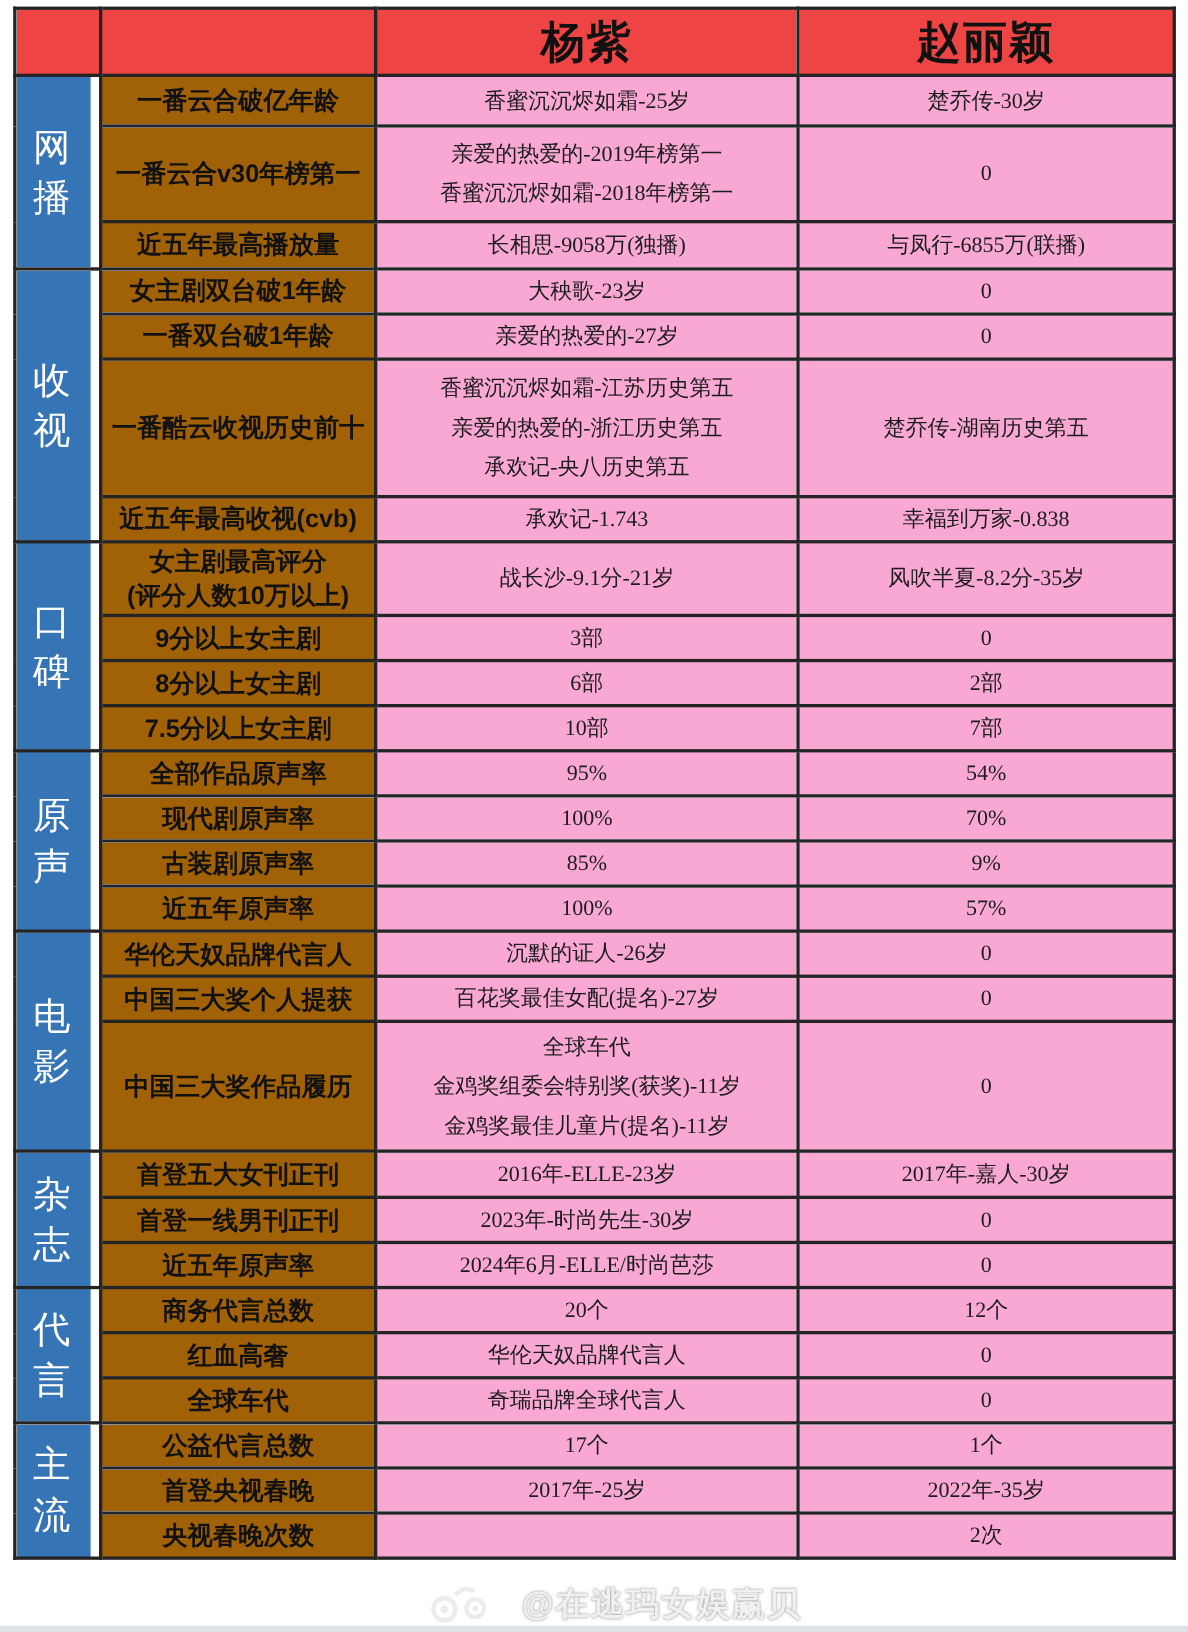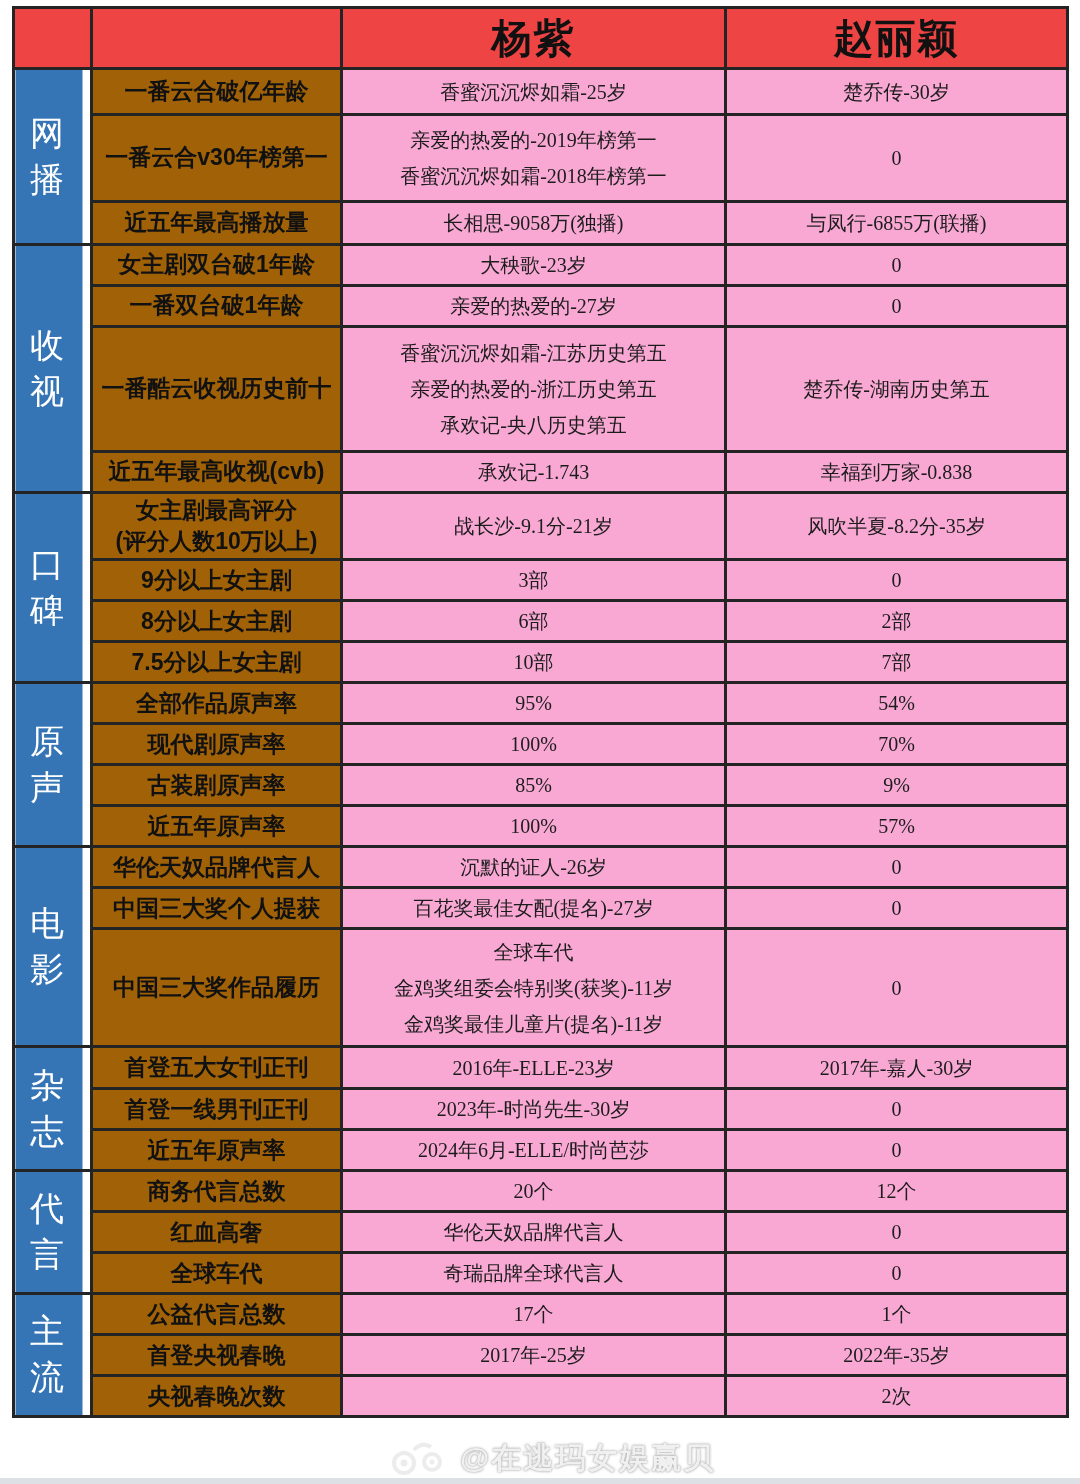--- a/index.html
+++ b/index.html
@@ -35,21 +35,21 @@
     background:#f9a8d4;color:#1c1c1c;
     font-family:"Liberation Serif",serif;
     font-size:20px;line-height:1.8;white-space:pre-line;
   }
   .bottom-strip{
     position:absolute;left:0;bottom:0;width:1080px;height:6px;
     background:#dde0e4;
   }
   .watermark{
     position:absolute;left:390px;top:1436px;height:44px;
-    display:flex;align-items:center;gap:6px;
+    display:flex;align-items:center;gap:20px;
     pointer-events:none;
   }
   .watermark .wm-text{
     font-size:30px;font-weight:bold;letter-spacing:2px;
     color:rgba(244,244,244,0.95);
     text-shadow:0 0 3px rgba(140,140,140,0.75),0 0 1px rgba(120,120,120,0.6);
     white-space:nowrap;
   }
 </style>
 </head>

